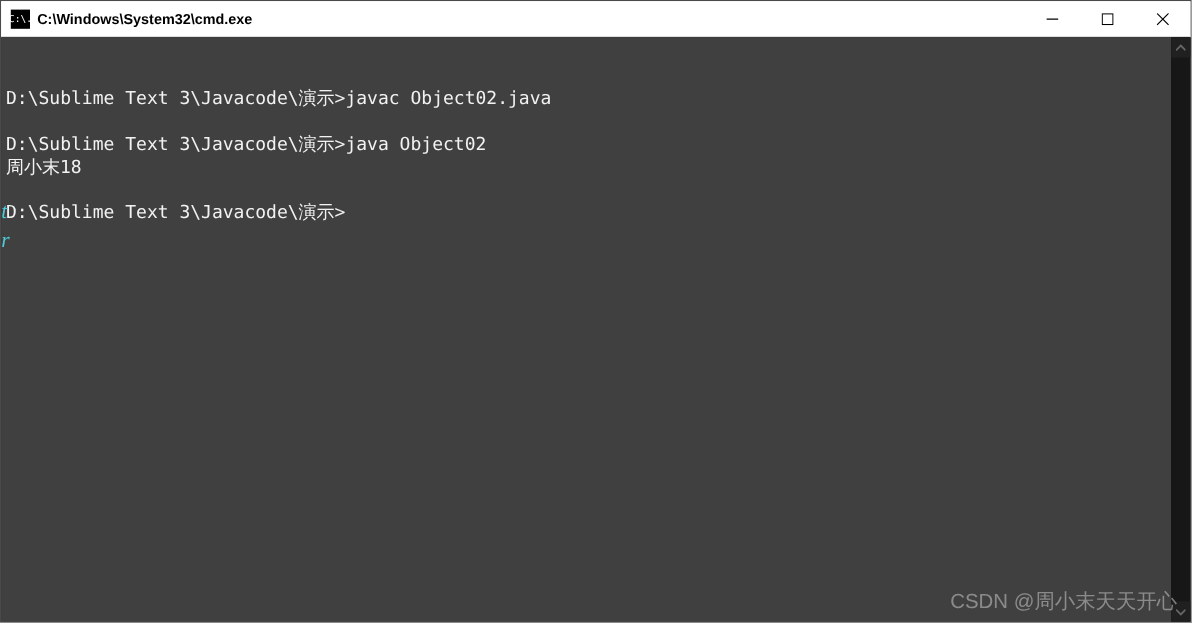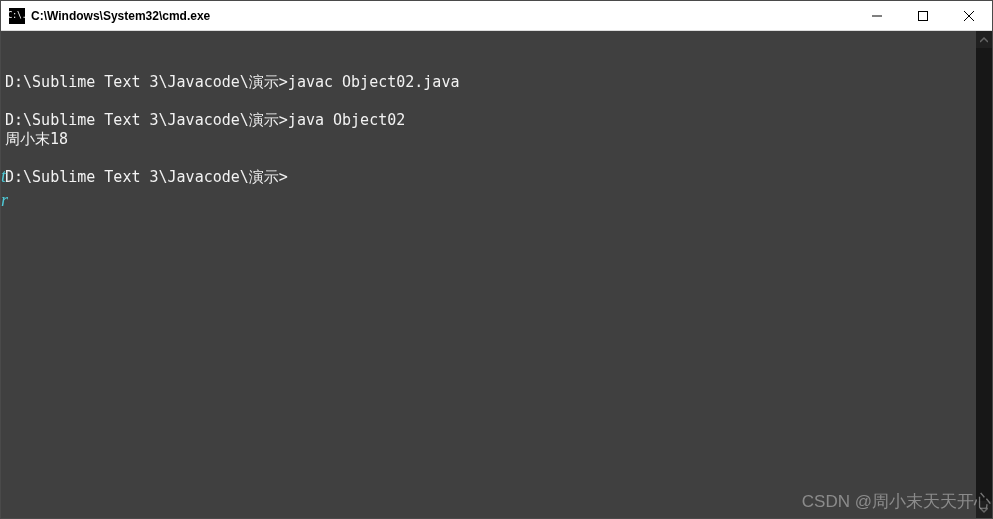--- a/index.html
+++ b/index.html
@@ -100,21 +100,21 @@
     .side-char {
       position: absolute;
       left: 0;
       font-family: Georgia, serif;
       font-style: italic;
       font-size: 18px;
       color: #4ec9d6;
     }
     .watermark {
       position: absolute;
-      right: 2px;
+      right: 12px;
       bottom: 6px;
       font-size: 17px;
       color: rgba(200,200,200,0.55);
       font-family: "Microsoft YaHei", sans-serif;
       pointer-events: none;
     }
   </style>
 </head>
 <body>
 

